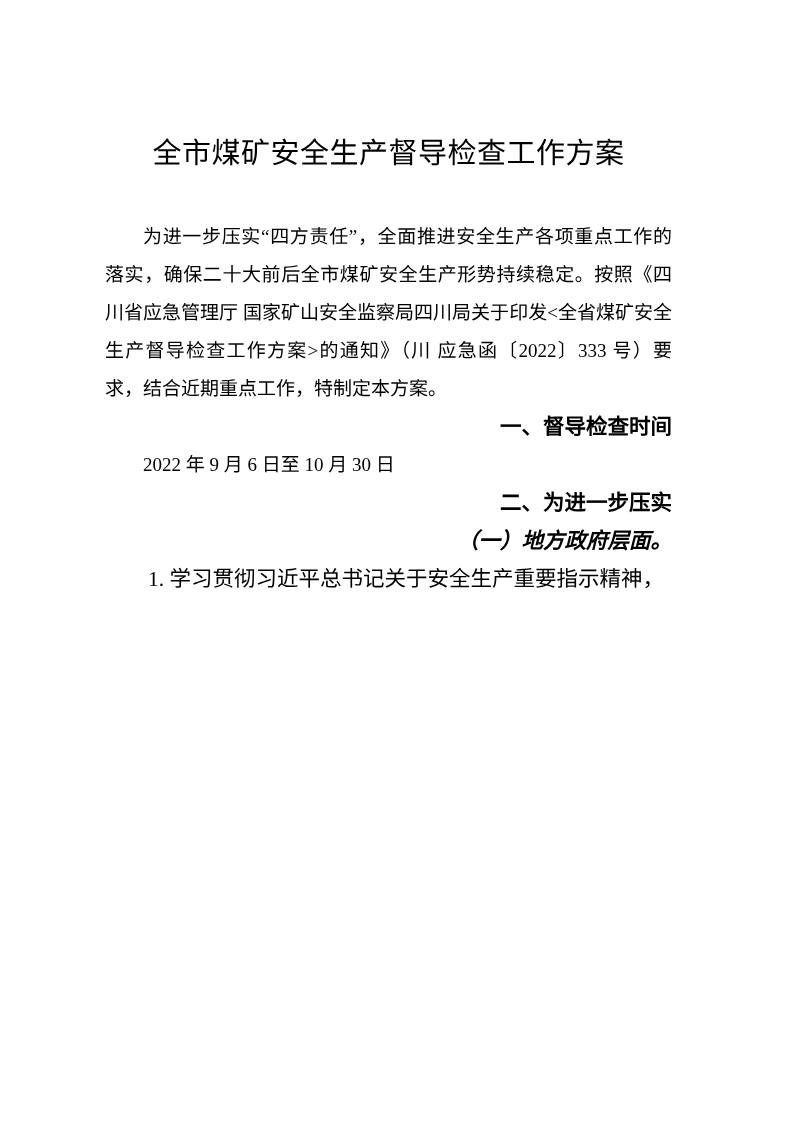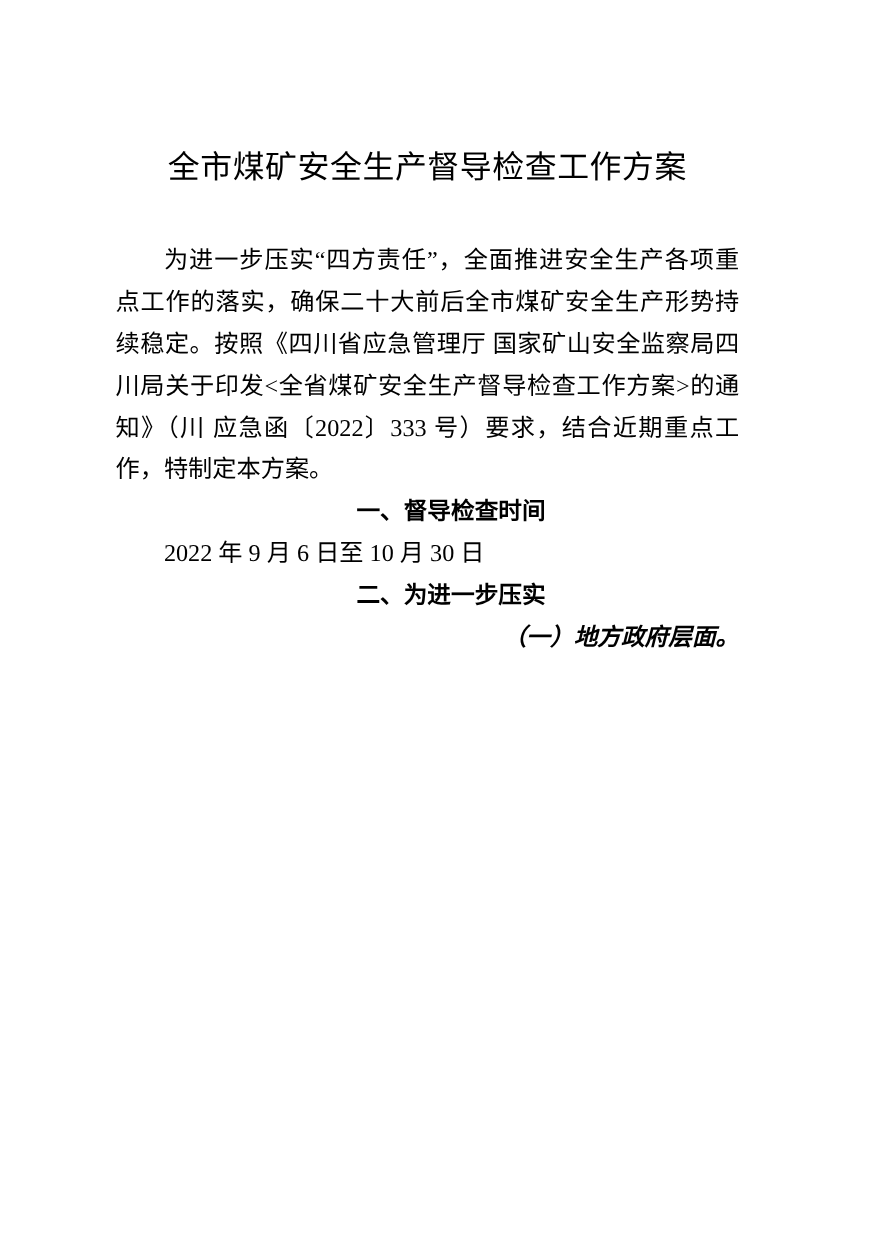--- a/index.html
+++ b/index.html
@@ -26,33 +26,33 @@
     margin: 132px 0 44px 0;
     font-size: 29px;
     line-height: 42px;
     font-weight: 500;
     text-align: center;
     letter-spacing: 0.5px;
     font-family: "Liberation Serif", "DejaVu Serif", serif;
   }
   .para {
     margin: 0;
-    font-size: 22px;
+    font-size: 19px;
     line-height: 38px;
     text-align: justify;
     text-indent: 2em;
     word-break: break-all;
   }
   .sec-heading {
     margin: 0;
     font-size: 21.5px;
     line-height: 38px;
     font-weight: 700;
     text-indent: 2em;
-    text-align: center;
+    text-align: right;
     font-family: "Liberation Sans", "DejaVu Sans", sans-serif;
   }
   .sec-heading.extra-top {
     margin-top: 3px;
   }
   .sub-heading {
     margin: 0;
     font-size: 21.5px;
     line-height: 38px;
     font-weight: 700;
@@ -83,15 +83,16 @@
     <h2 class="sec-heading">一、督导检查时间</h2>
 
     <p class="para">2022 年 9 月 6 日至 10 月 30 日</p>
 
     <h2 class="sec-heading">二、为进一步压实</h2>
 
 
 
     <p class="sub-heading">（一）地方政府层面。</p>
 
+    <p class="list-item">1. 学习贯彻习近平总书记关于安全生产重要指示精神，</p>
 
   </div>
 </div>
 
 </body></html>

